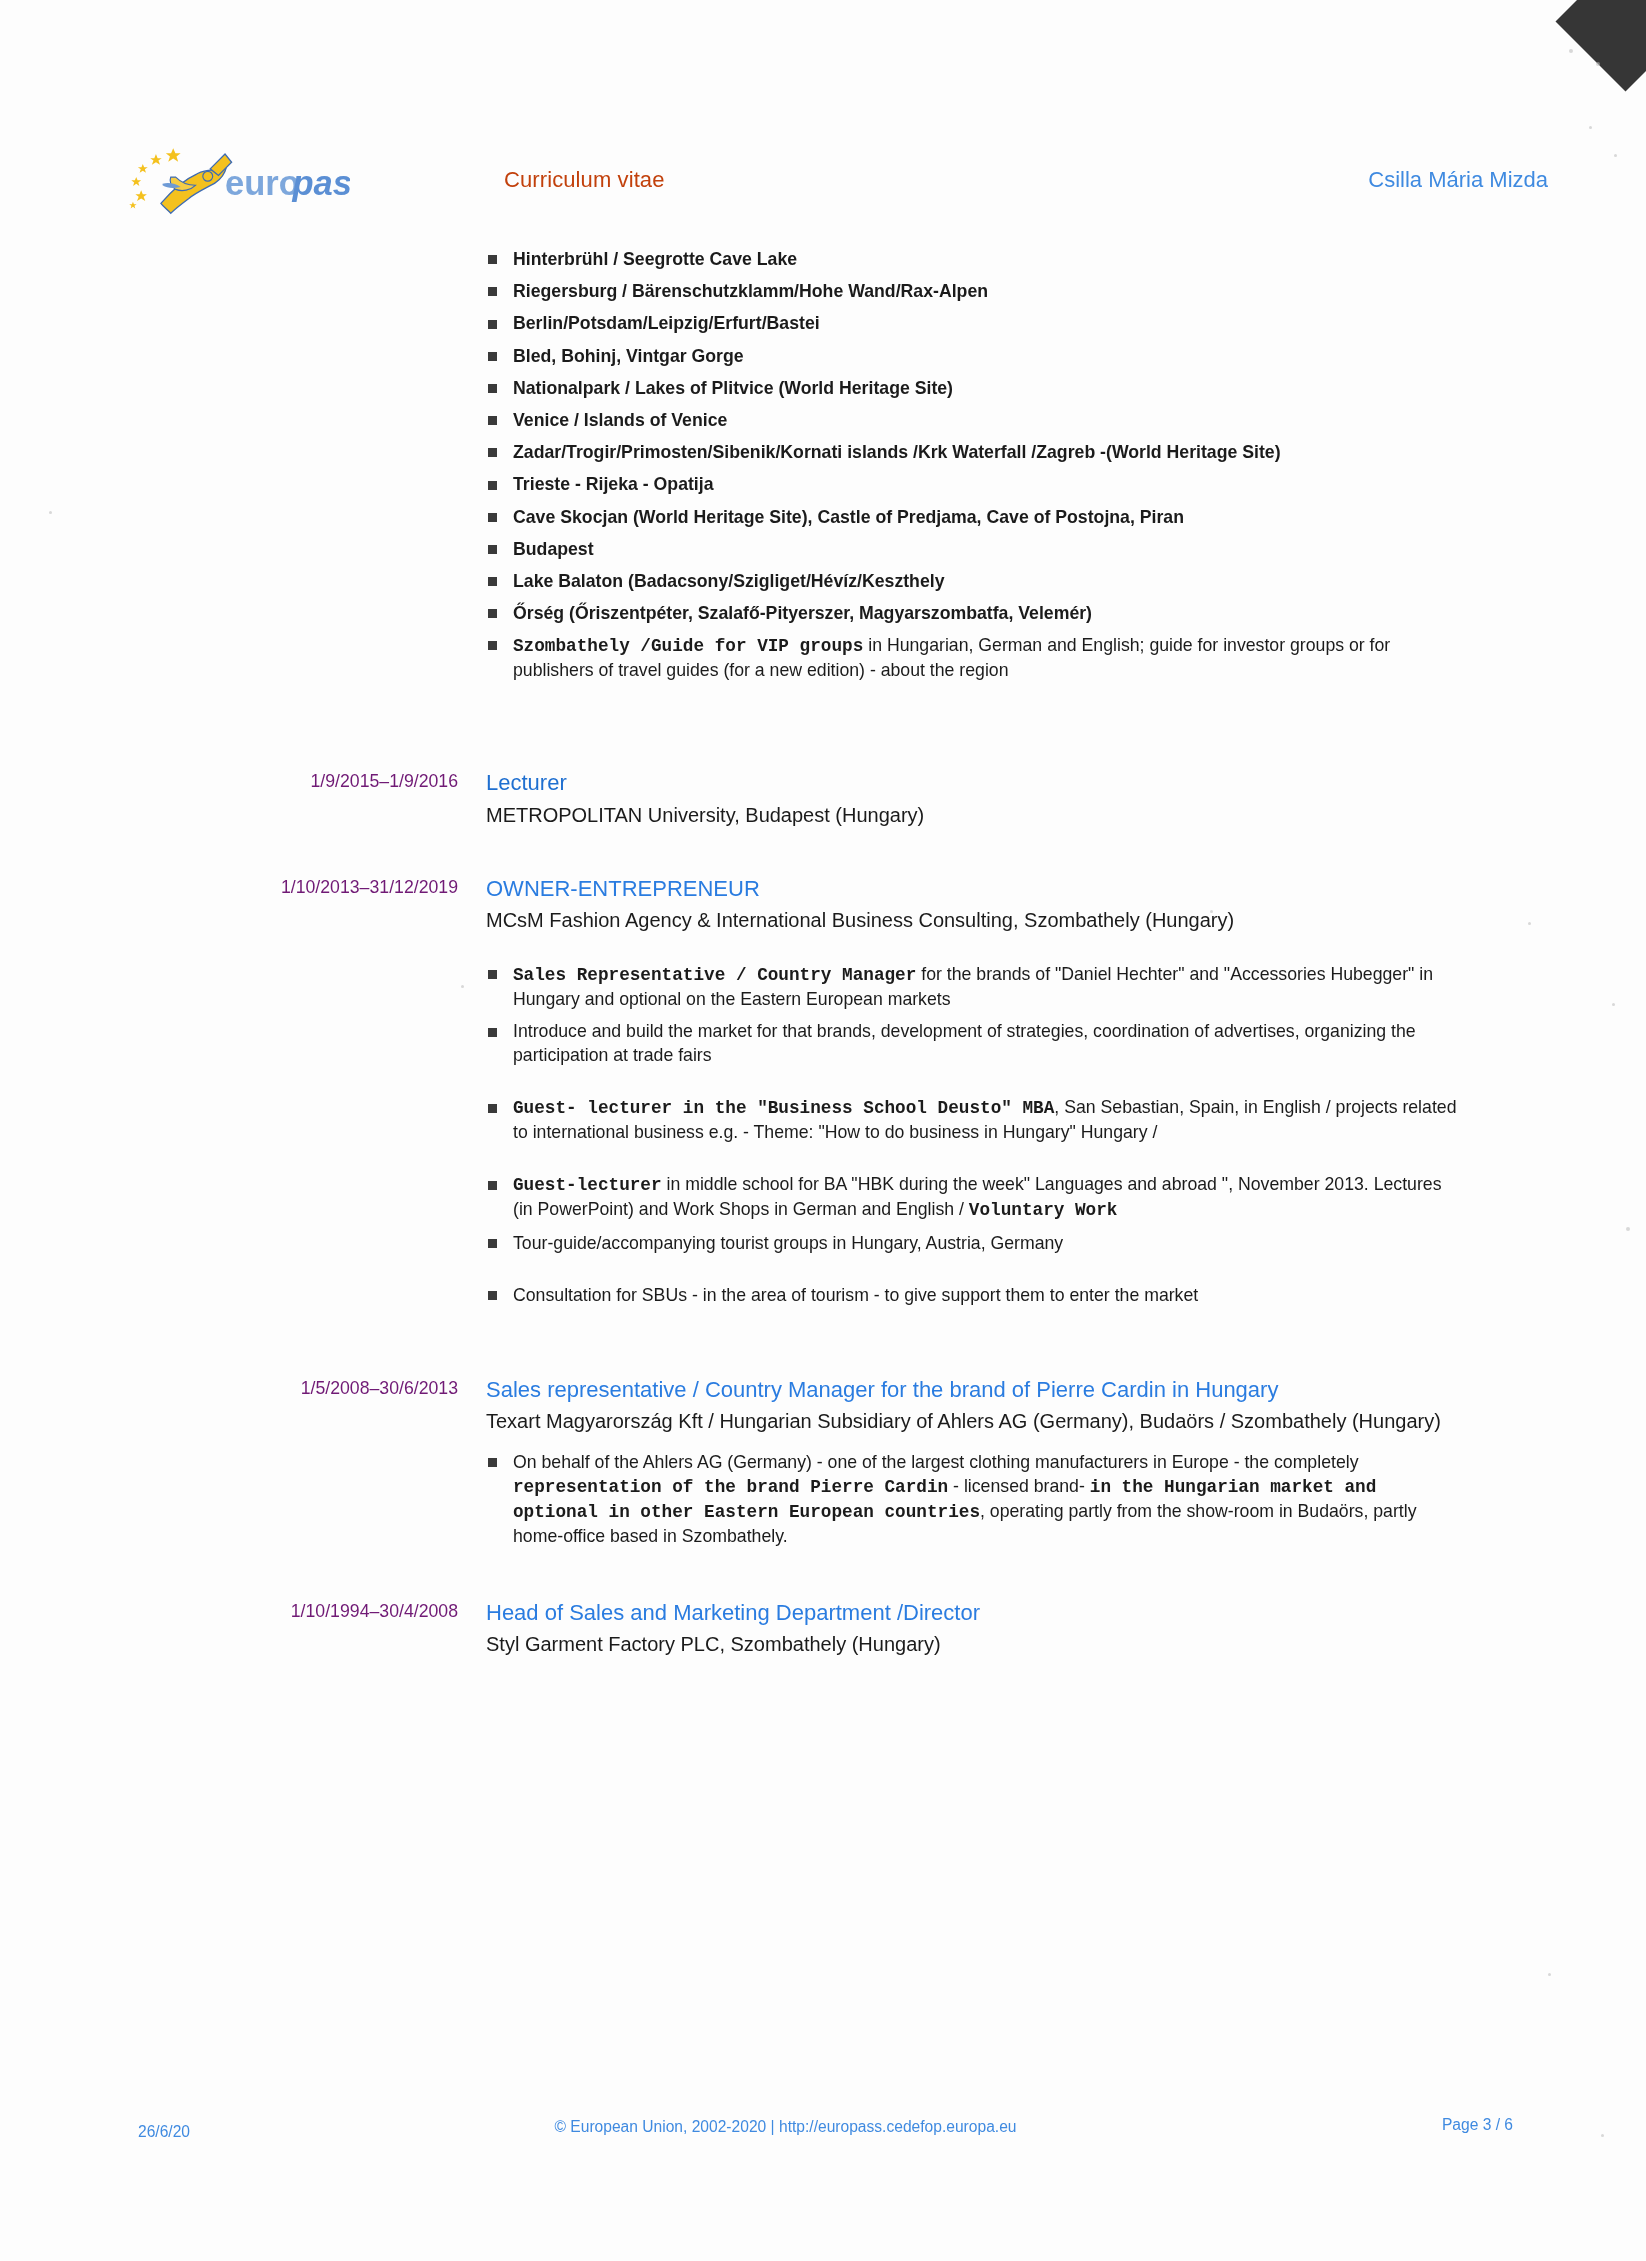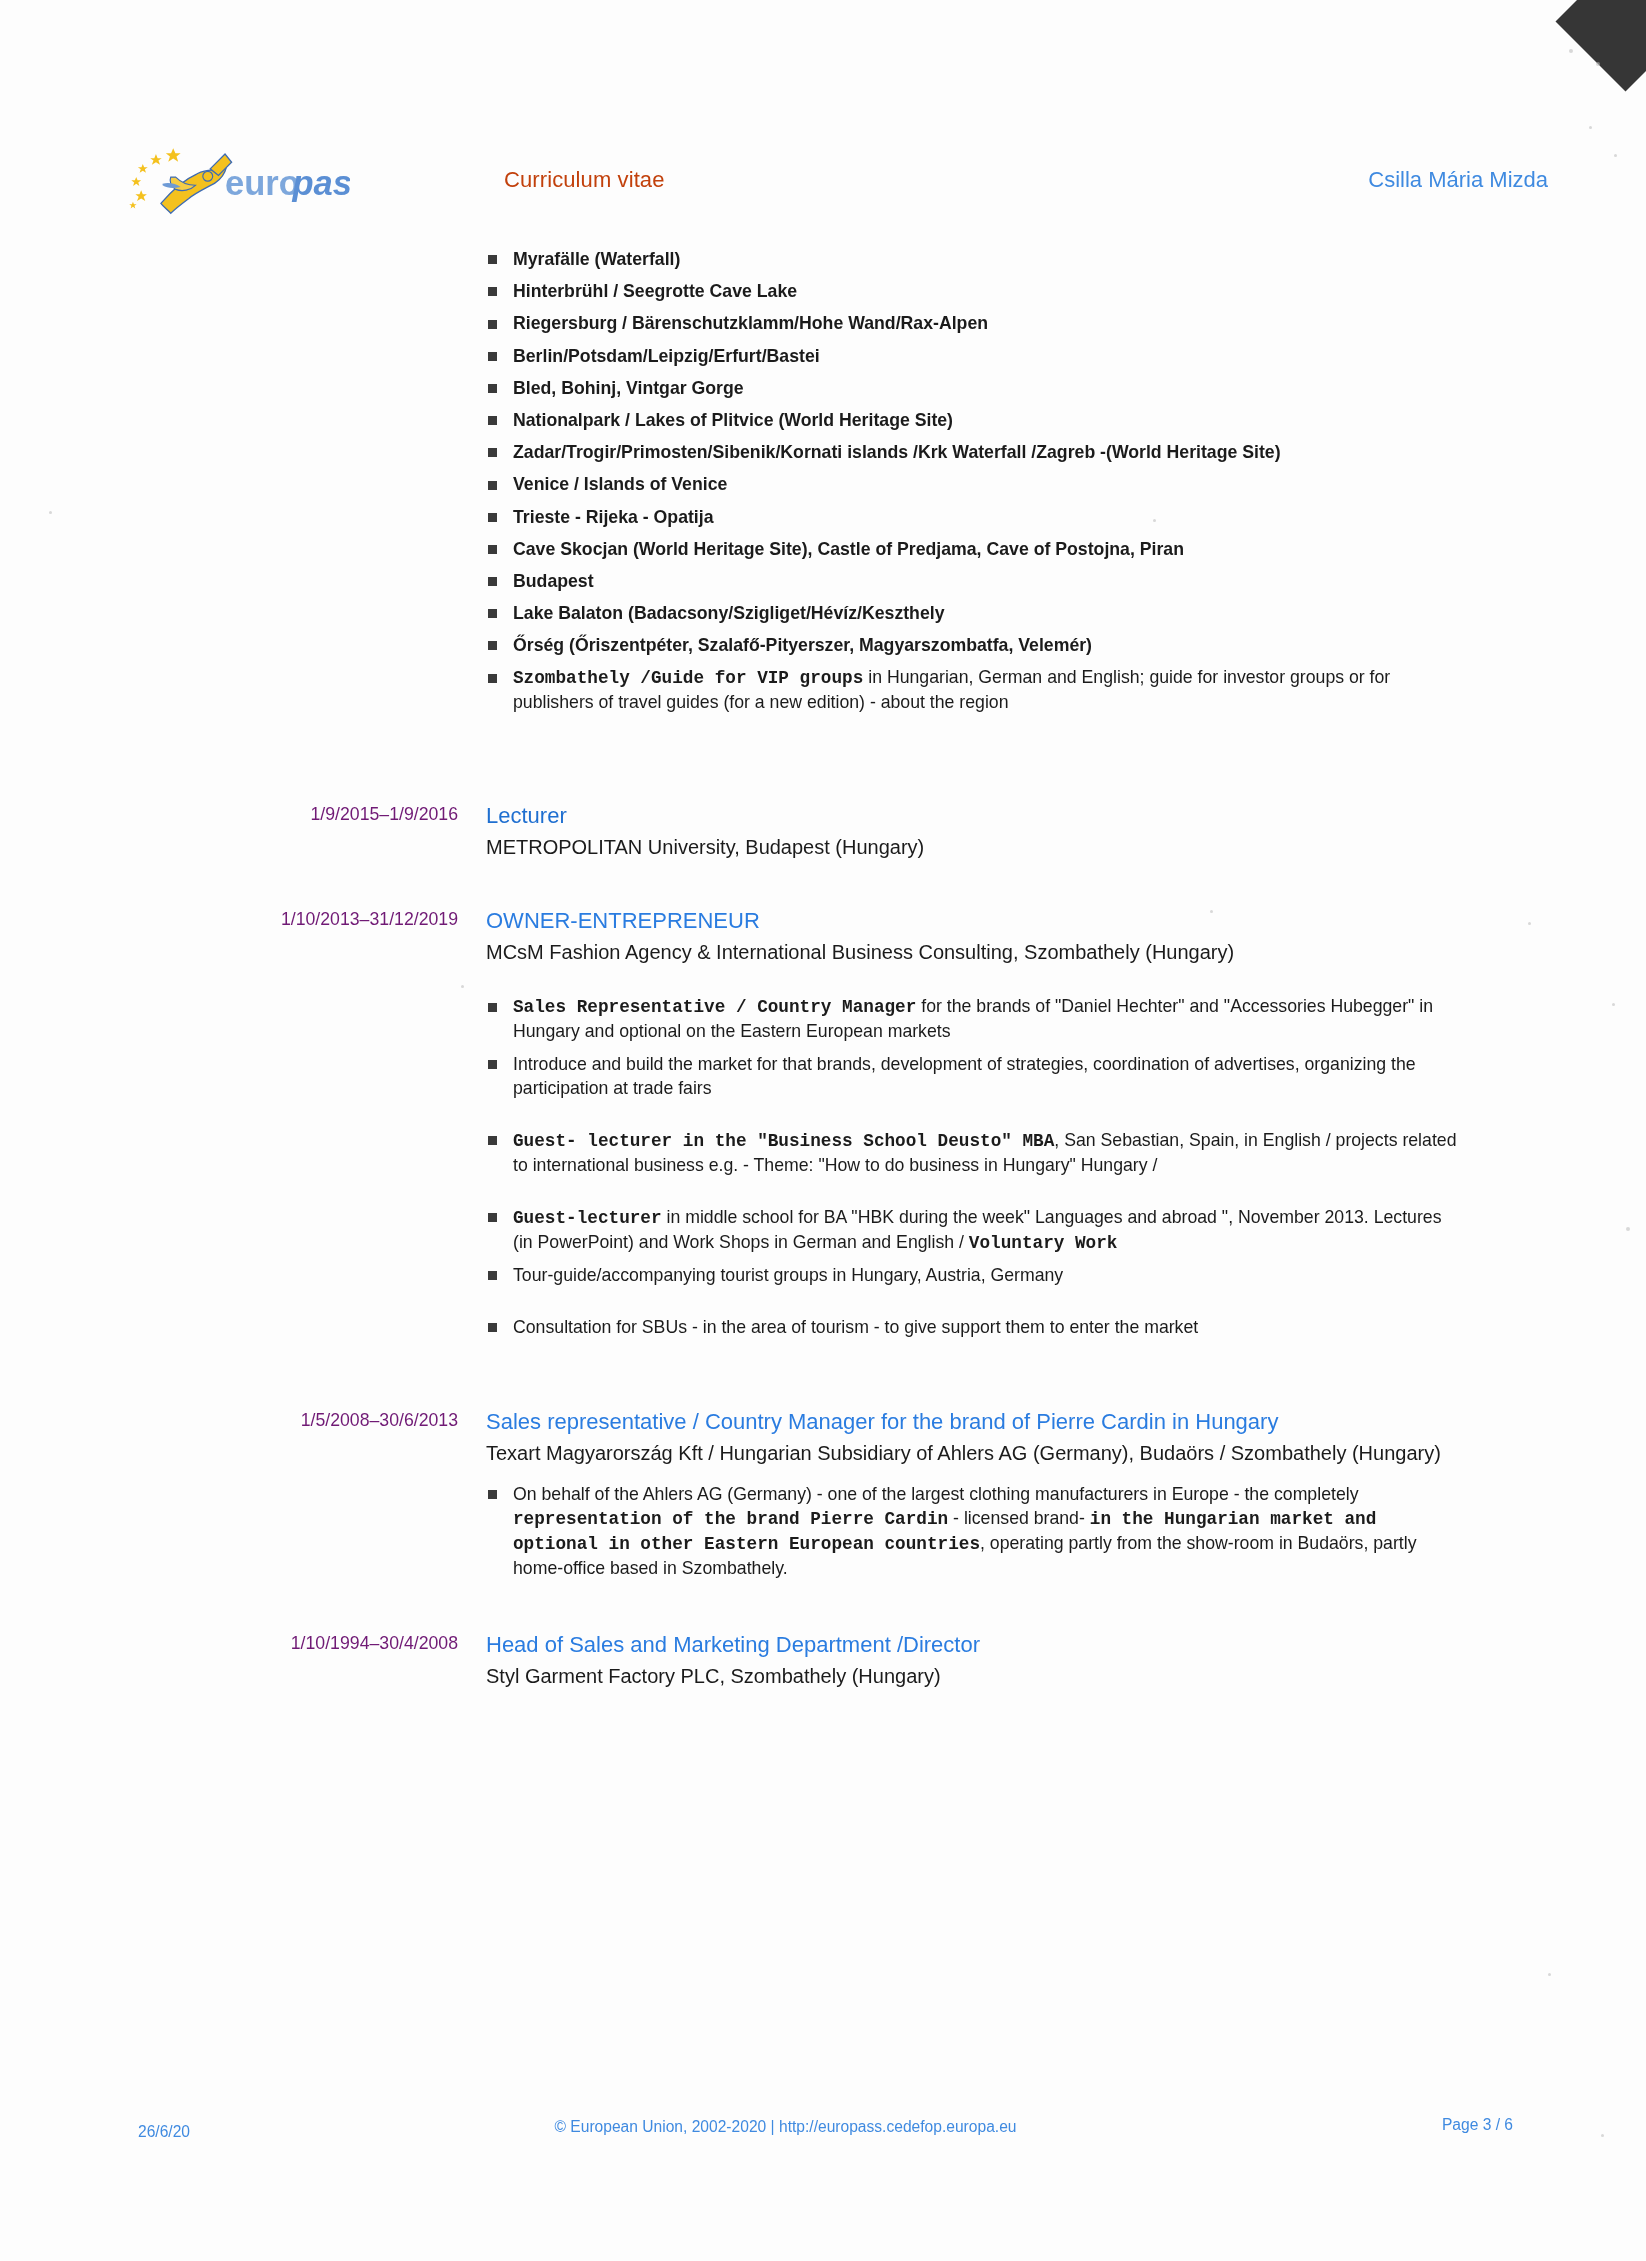--- a/index.html
+++ b/index.html
@@ -241,28 +241,27 @@
     <div class="header-title">Curriculum vitae</div>
     <div class="header-name">Csilla Mária Mizda</div>
   </div>
 
   <div class="content">
 
     <div class="row">
       <div class="date-col"></div>
       <div class="body-col">
         <ul class="bullets" id="tour-list">
-            <li class="b">Myrafälle (Waterfall)</li>
             <li class="b">Hinterbrühl / Seegrotte Cave Lake</li>
             <li class="b">Riegersburg / Bärenschutzklamm/Hohe Wand/Rax-Alpen</li>
             <li class="b">Berlin/Potsdam/Leipzig/Erfurt/Bastei</li>
             <li class="b">Bled, Bohinj, Vintgar Gorge</li>
             <li class="b">Nationalpark / Lakes of Plitvice (World Heritage Site)</li>
+            <li class="b">Venice / Islands of Venice</li>
             <li class="b">Zadar/Trogir/Primosten/Sibenik/Kornati islands /Krk Waterfall /Zagreb -(World Heritage Site)</li>
-            <li class="b">Venice / Islands of Venice</li>
             <li class="b">Trieste - Rijeka - Opatija</li>
             <li class="b">Cave Skocjan (World Heritage Site), Castle of Predjama, Cave of Postojna, Piran</li>
             <li class="b">Budapest</li>
             <li class="b">Lake Balaton (Badacsony/Szigliget/Hévíz/Keszthely</li>
             <li class="b">Őrség (Őriszentpéter, Szalafő-Pityerszer, Magyarszombatfa, Velemér)</li>
             <li><span class="strong">Szombathely /Guide for VIP groups</span> in Hungarian, German and English; guide for investor groups or for publishers of travel guides (for a new edition) - about the region</li>
           </ul>
       </div>
     </div>
 

